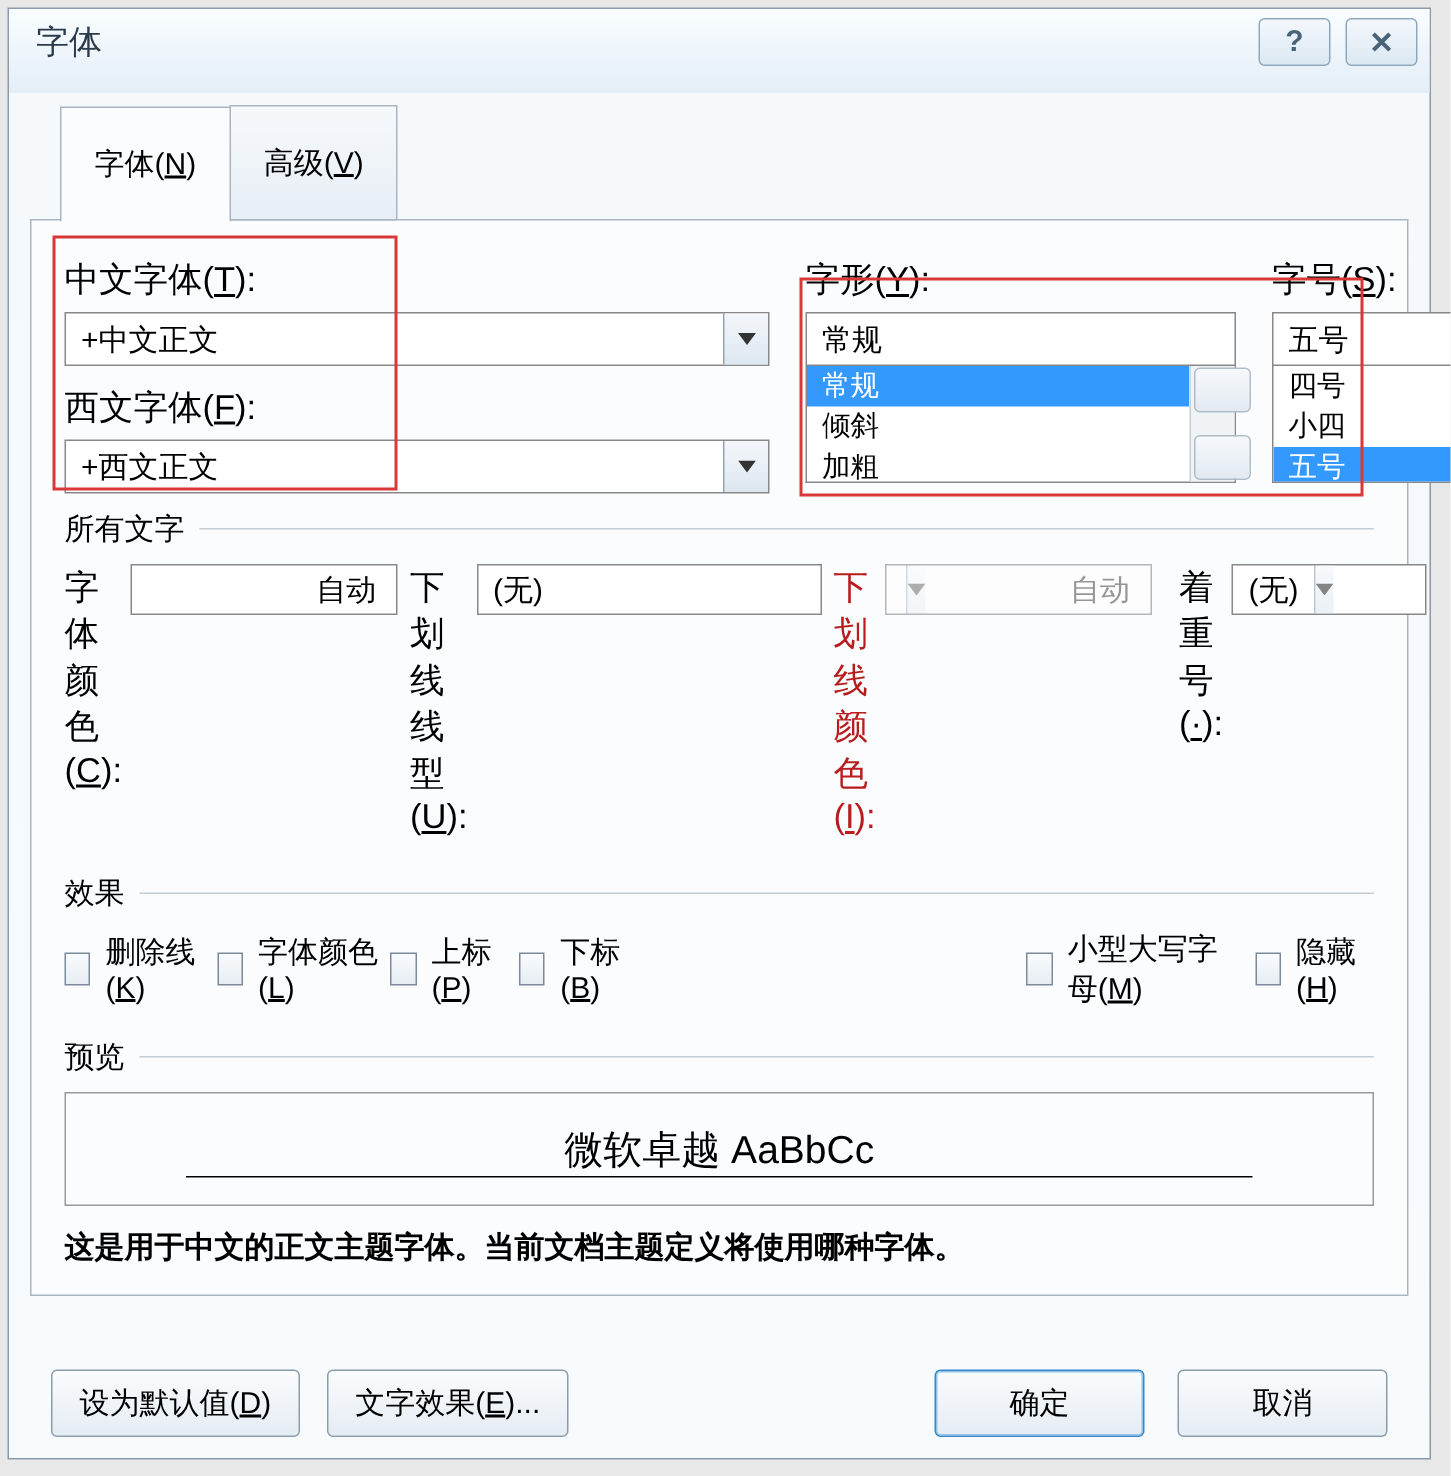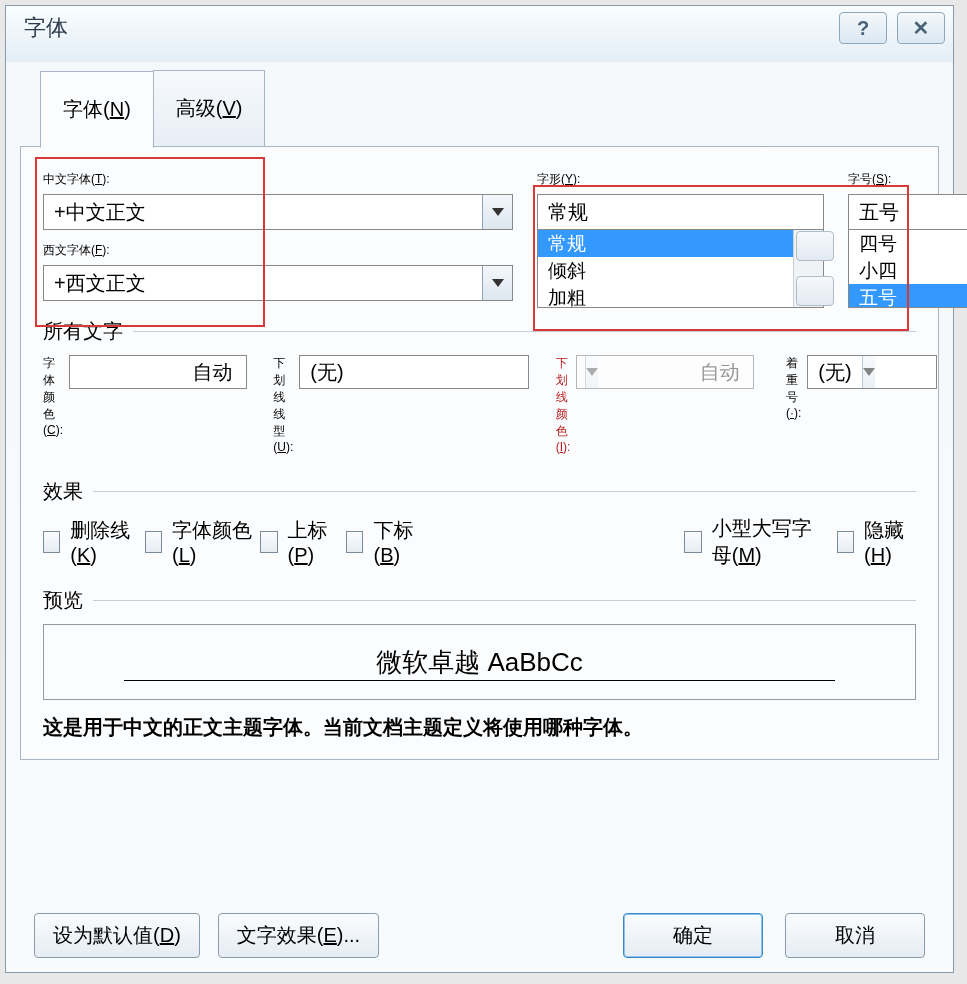--- a/index.html
+++ b/index.html
@@ -62,21 +62,21 @@
 .tab u { text-decoration: underline; }
 .tab-panel {
   border: 1px solid #a9b5c2;
   background: #fbfcfe;
   margin-top: -1px;
   padding: 24px 22px 18px 22px;
   position: relative;
 }
 .row { display: flex; align-items: flex-start; }
 .col { display: flex; flex-direction: column; }
-.lbl { font-size: 12px; margin-bottom: 6px; }
+.lbl { font-size: 23px; margin-bottom: 6px; }
 .lbl u { text-decoration: underline; }
 .combo {
   display: flex;
   background: #fff;
   border: 1px solid #888;
   height: 36px;
 }
 .combo input {
   border: none; outline: none;
   flex: 1;

